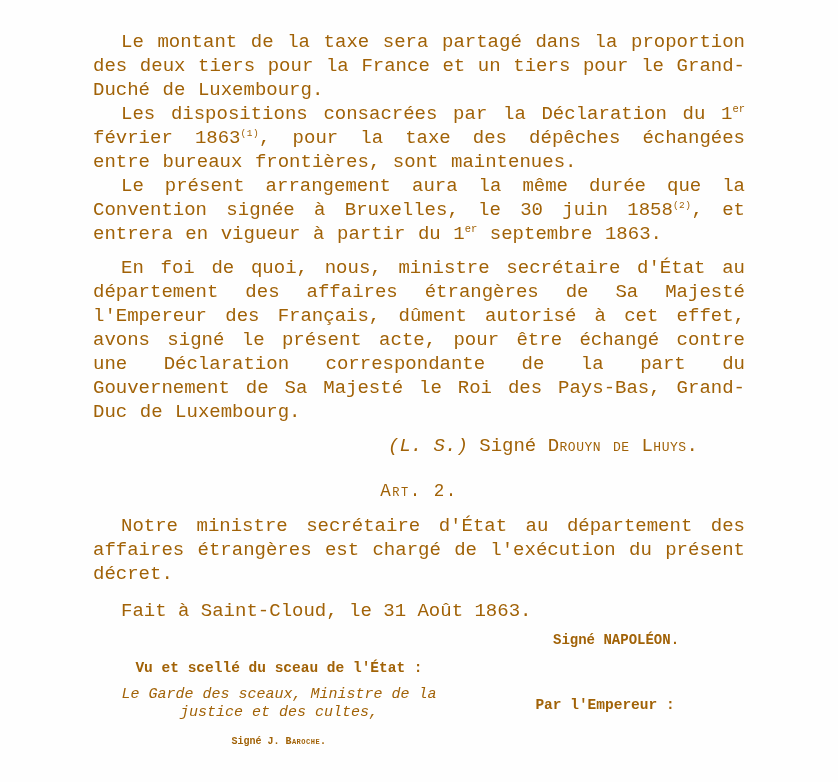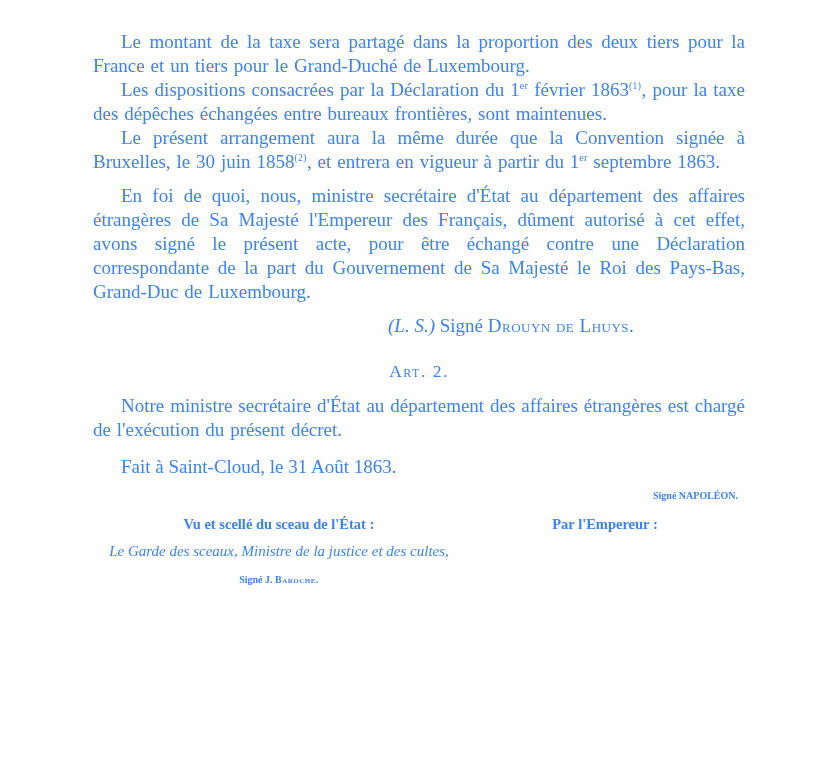--- a/index.html
+++ b/index.html
@@ -5,22 +5,22 @@
   html, body {
     margin: 0;
     padding: 0;
     background: #ffffff;
   }
   .page {
     position: relative;
     width: 838px;
     height: 782px;
     background: #fefefe;
-    color: #3b82f6;
-    font-family: Liberation Serif, serif;
+    color: #a16207;
+    font-family: Liberation Mono, monospace;
     overflow: hidden;
   }
   .text-block {
     position: absolute;
     top: 30px;
     left: 93px;
     width: 652px;
   }
   .para {
     margin: 0;
@@ -67,28 +67,28 @@
     font-variant: small-caps;
     letter-spacing: 1.5px;
   }
   .p5 { margin-top: 0; }
   .dateline-sc { margin-top: 13px; }
   .napoleon-line {
     margin: 0;
     margin-top: 7px;
     margin-left: 460px;
     width: 285px;
-    text-align: center;
-    font-size: 10px;
+    font-size: 14px;
     line-height: 20px;
     font-weight: 600;
   }
   .countersign-row {
     display: flex;
     margin-top: 9px;
+    align-items: center;
   }
   .countersign-col-left {
     width: 372px;
     text-align: center;
   }
   .countersign-col-right {
     flex: 1;
     text-align: center;
   }
   .cs-line1 {

